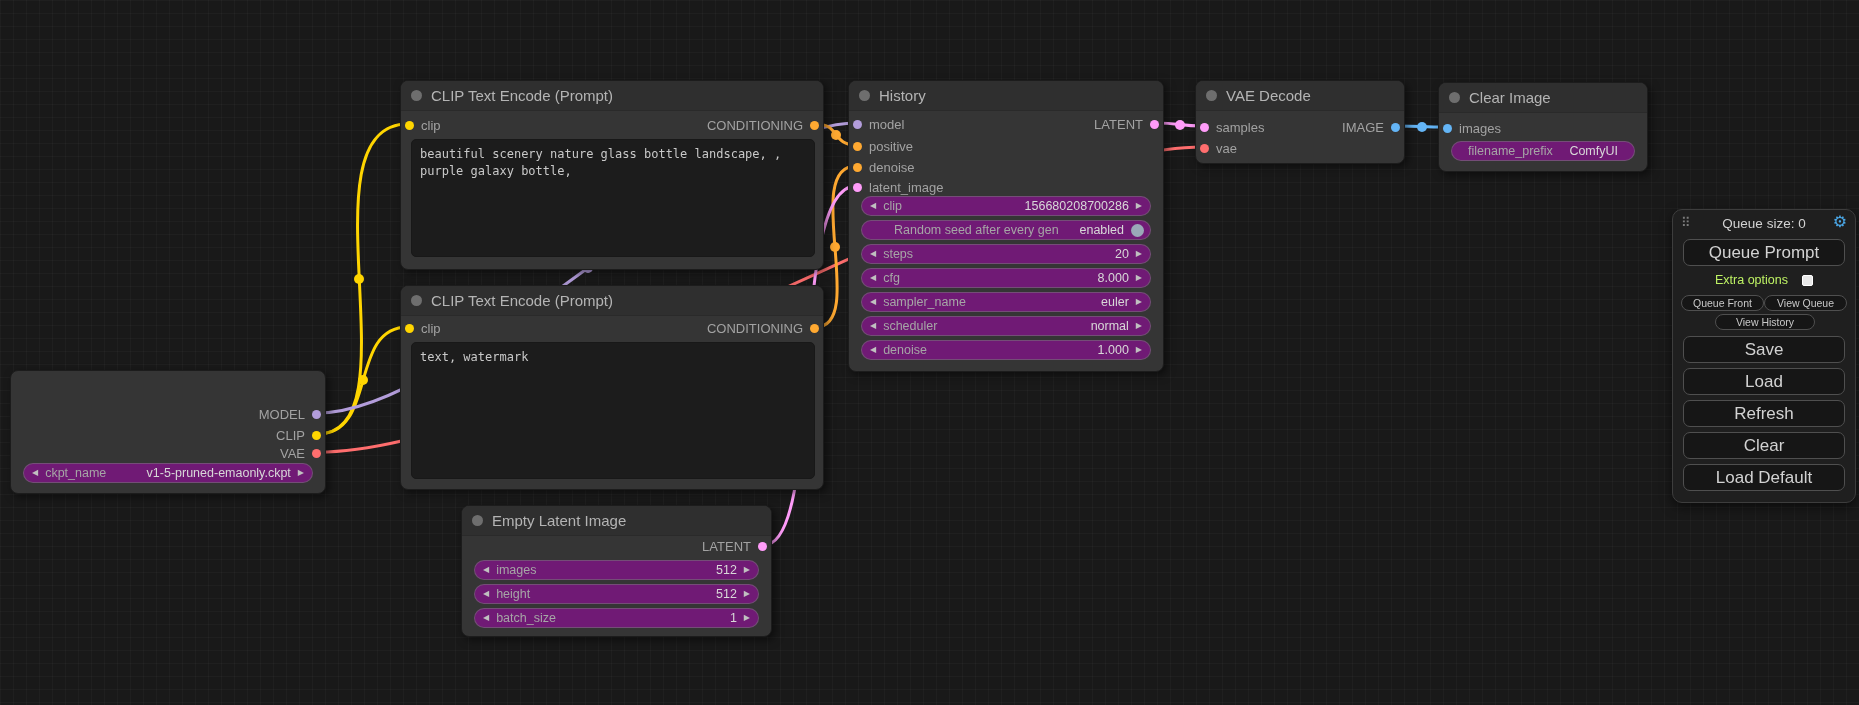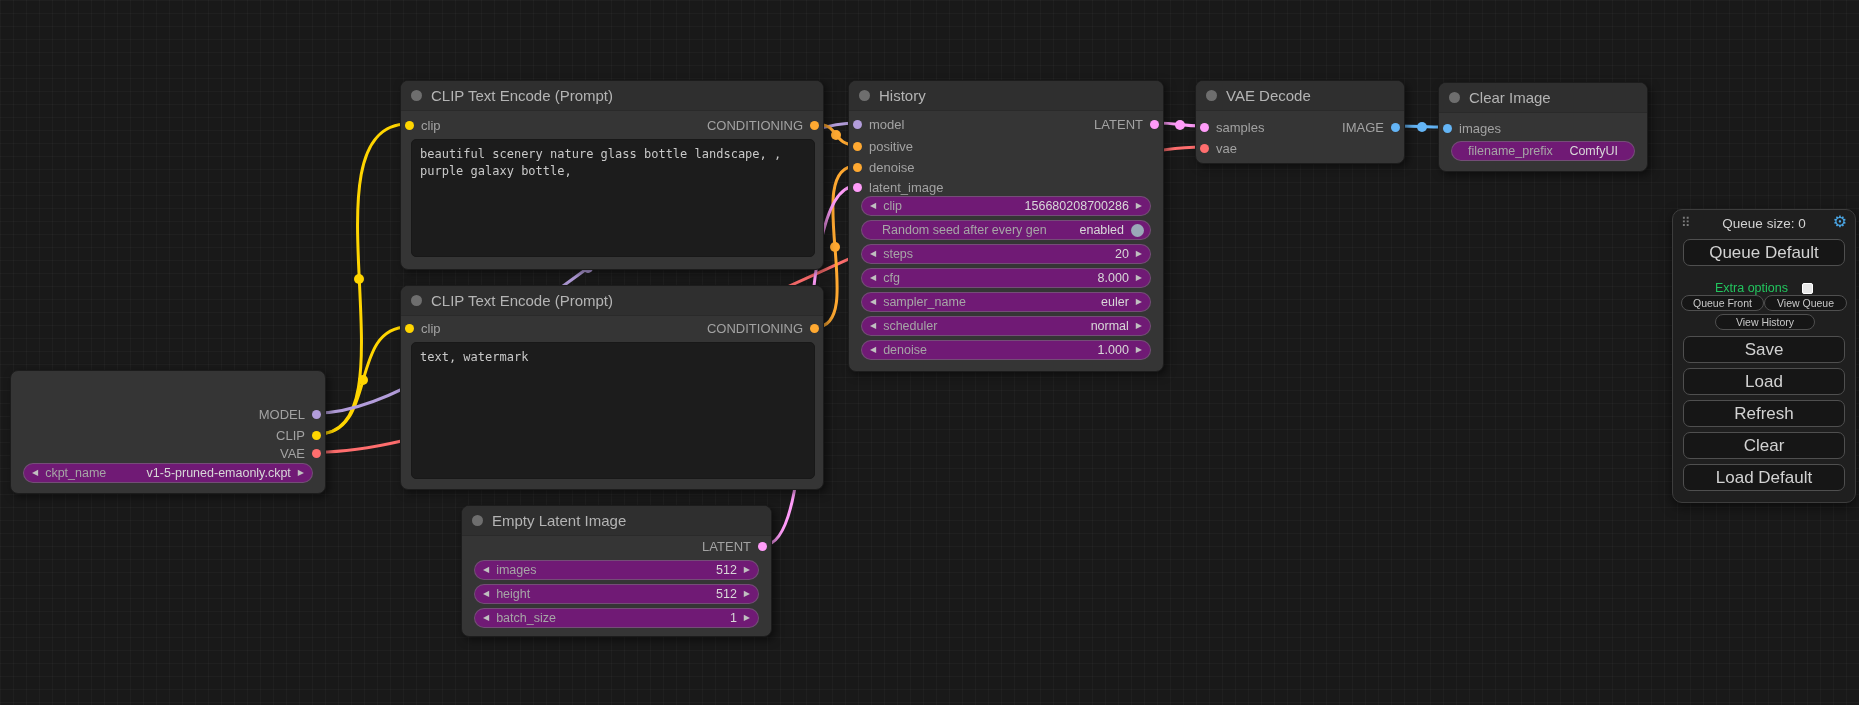--- a/index.html
+++ b/index.html
@@ -66,21 +66,21 @@
     color:#d2d2d2; font-size:17px; display:flex; align-items:center; justify-content:center;
     font-family:"Liberation Sans", sans-serif; cursor:pointer;
   }
   .qsmall {
     position:absolute; height:16px; background:#161616; border:1px solid #4f4f4f;
     border-radius:9px; color:#c8c8c8; font-size:10.5px;
     display:flex; align-items:center; justify-content:center; cursor:pointer;
   }
   .extra-row { position:absolute; top:63px; left:0; right:0; display:flex;
                align-items:center; justify-content:center; gap:14px;
-               color:#22c55e; font-size:12.5px;margin-top:8px; }
+               color:#bef264; font-size:12.5px; }
   .checkbox { width:11px; height:11px; background:#e8e8e8; border:1px solid #fff;
               border-radius:2px; flex:none; cursor:pointer; }
 </style>
 </head>
 <body>
 
 <div class="canvas">
 
   <svg class="wires">
     <path d="M 318,434 C 418,434 298,124 408,124" stroke="#ffd500"></path>
@@ -211,21 +211,21 @@
       <span class="pdot" style="background: rgb(255, 156, 249);"></span>
     </div>
 
     <div class="widget" style="top:115px">
       <span class="arrow">◀</span>
       <span>clip</span>
       <span class="w-value">156680208700286</span>
       <span class="arrow">▶</span>
     </div>
     <div class="widget" style="top:139px">
-      <span style="margin-left:12px">Random seed after every gen</span>
+      <span style="margin-left:24px">Random seed after every gen</span>
       <span class="w-value">enabled</span>
       <span class="toggle-ball" style="background: rgb(154, 168, 184);"></span>
     </div>
     <div class="widget" style="top:163px">
       <span class="arrow">◀</span>
       <span>steps</span>
       <span class="w-value">20</span>
       <span class="arrow">▶</span>
     </div>
     <div class="widget" style="top:187px">
@@ -287,21 +287,21 @@
       <span class="w-value" style="margin-right:8px">ComfyUI</span>
     </div>
   </div>
 
   <div class="qpanel" style="left:1672px; top:209px; width:184px; height:294px;">
     <div class="qheader">
       <span class="qhandle">⠿</span>
       <span class="qsize">Queue size: 0</span>
       <span class="qgear" style="color: rgb(74, 168, 232);">⚙</span>
     </div>
-    <div class="qbtn" style="top:29px">Queue Default</div>
+    <div class="qbtn" style="top:29px">Queue Prompt</div>
     <div class="extra-row">
       <span>Extra options</span>
       <span class="checkbox"></span>
     </div>
     <div class="qsmall" style="left:8px; top:85px; width:83px;">Queue Front</div>
     <div class="qsmall" style="right:8px; top:85px; width:83px;">View Queue</div>
     <div class="qsmall" style="left:42px; top:104px; width:100px;">View History</div>
     <div class="qbtn" style="top:126px">Save</div>
     <div class="qbtn" style="top:158px">Load</div>
     <div class="qbtn" style="top:190px">Refresh</div>

